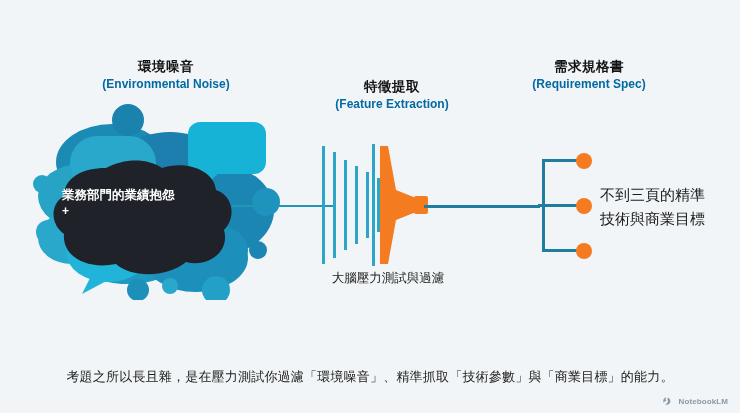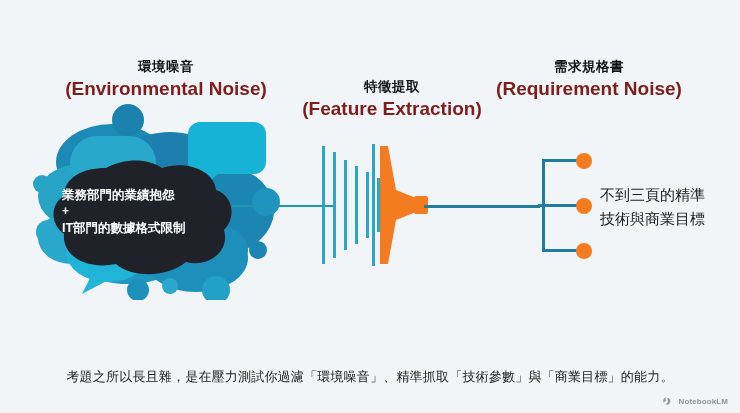--- a/index.html
+++ b/index.html
@@ -32,22 +32,22 @@
     font-weight: bold;
   }
   .col-heading .cn {
     display: block;
     font-size: 13.5px;
     letter-spacing: .5px;
     color: #131313;
   }
   .col-heading .en {
     display: block;
-    font-size: 19px;
-    color: #7f1d1d;
+    font-size: 12px;
+    color: #0369a1;
   }
   #heading-noise   { left: 44px;  top: 58px;  width: 244px; }
   #heading-feature { left: 292px; top: 58px;  width: 200px; margin-top: 20px; }
   #heading-spec    { left: 478px; top: 58px;  width: 222px; }
 
   
   #noise-cluster {
     position: absolute;
     left: 20px;
     top: 100px;
@@ -180,21 +180,21 @@
     <span class="en">(Environmental Noise)</span>
   </div>
 
   <div id="heading-feature" class="col-heading">
     <span class="cn">特徵提取</span>
     <span class="en">(Feature Extraction)</span>
   </div>
 
   <div id="heading-spec" class="col-heading">
     <span class="cn">需求規格書</span>
-    <span class="en">(Requirement Noise)</span>
+    <span class="en">(Requirement Spec)</span>
   </div>
 
   <div id="noise-cluster">
     <svg viewBox="0 0 280 200" xmlns="http://www.w3.org/2000/svg">
 
       <ellipse cx="92" cy="62" rx="56" ry="38" fill="#1b8ab5"></ellipse>
       <ellipse cx="150" cy="78" rx="62" ry="46" fill="#1c7fae"></ellipse>
       <ellipse cx="60" cy="96" rx="42" ry="32" fill="#27a3c6"></ellipse>
       <ellipse cx="196" cy="110" rx="58" ry="46" fill="#1c86b3"></ellipse>
       <ellipse cx="108" cy="140" rx="66" ry="44" fill="#2099c0"></ellipse>
@@ -238,21 +238,20 @@
                C 210 150, 190 168, 166 162
                C 146 178, 112 178, 96 164
                C 66 170, 42 156, 44 134
                C 30 124, 30 104, 44 96 Z" fill="#1f2329"></path>
     </svg>
   </div>
 
   <div id="noise-label">
     <span>業務部門的業績抱怨</span>
     <span class="plus">+</span>
-    <span>IT部門的數據格式限制</span>
   </div>
 
   <div id="line-noise-to-funnel" class="hline"></div>
 
   <div id="filter-group">
     <div class="fbar" style="left:0px;  top:4px;  height:118px;"></div>
     <div class="fbar" style="left:11px; top:10px; height:106px;"></div>
     <div class="fbar" style="left:22px; top:18px; height:90px;"></div>
     <div class="fbar" style="left:33px; top:24px; height:78px;"></div>
     <div class="fbar" style="left:44px; top:30px; height:66px;"></div>
@@ -267,20 +266,21 @@
                L14 118
                L22 74
                L42 66
                L42 52
                L22 44
                L14 0 Z" fill="#f47b20"></path>
       <rect x="40" y="50" width="14" height="18" rx="2" fill="#f47b20"></rect>
     </svg>
   </div>
 
+  <div id="funnel-caption">大腦壓力測試與過濾</div>
 
   <div id="line-funnel-to-spec" class="hline"></div>
 
   <div id="spec-bracket">
     <svg viewBox="0 0 70 130" xmlns="http://www.w3.org/2000/svg">
 
       <rect x="4" y="20" width="3" height="92" fill="#1f7ea0"></rect>
 
       <rect x="4" y="19" width="36" height="3" fill="#1f7ea0"></rect>
       <rect x="4" y="64" width="36" height="3" fill="#1f7ea0"></rect>

